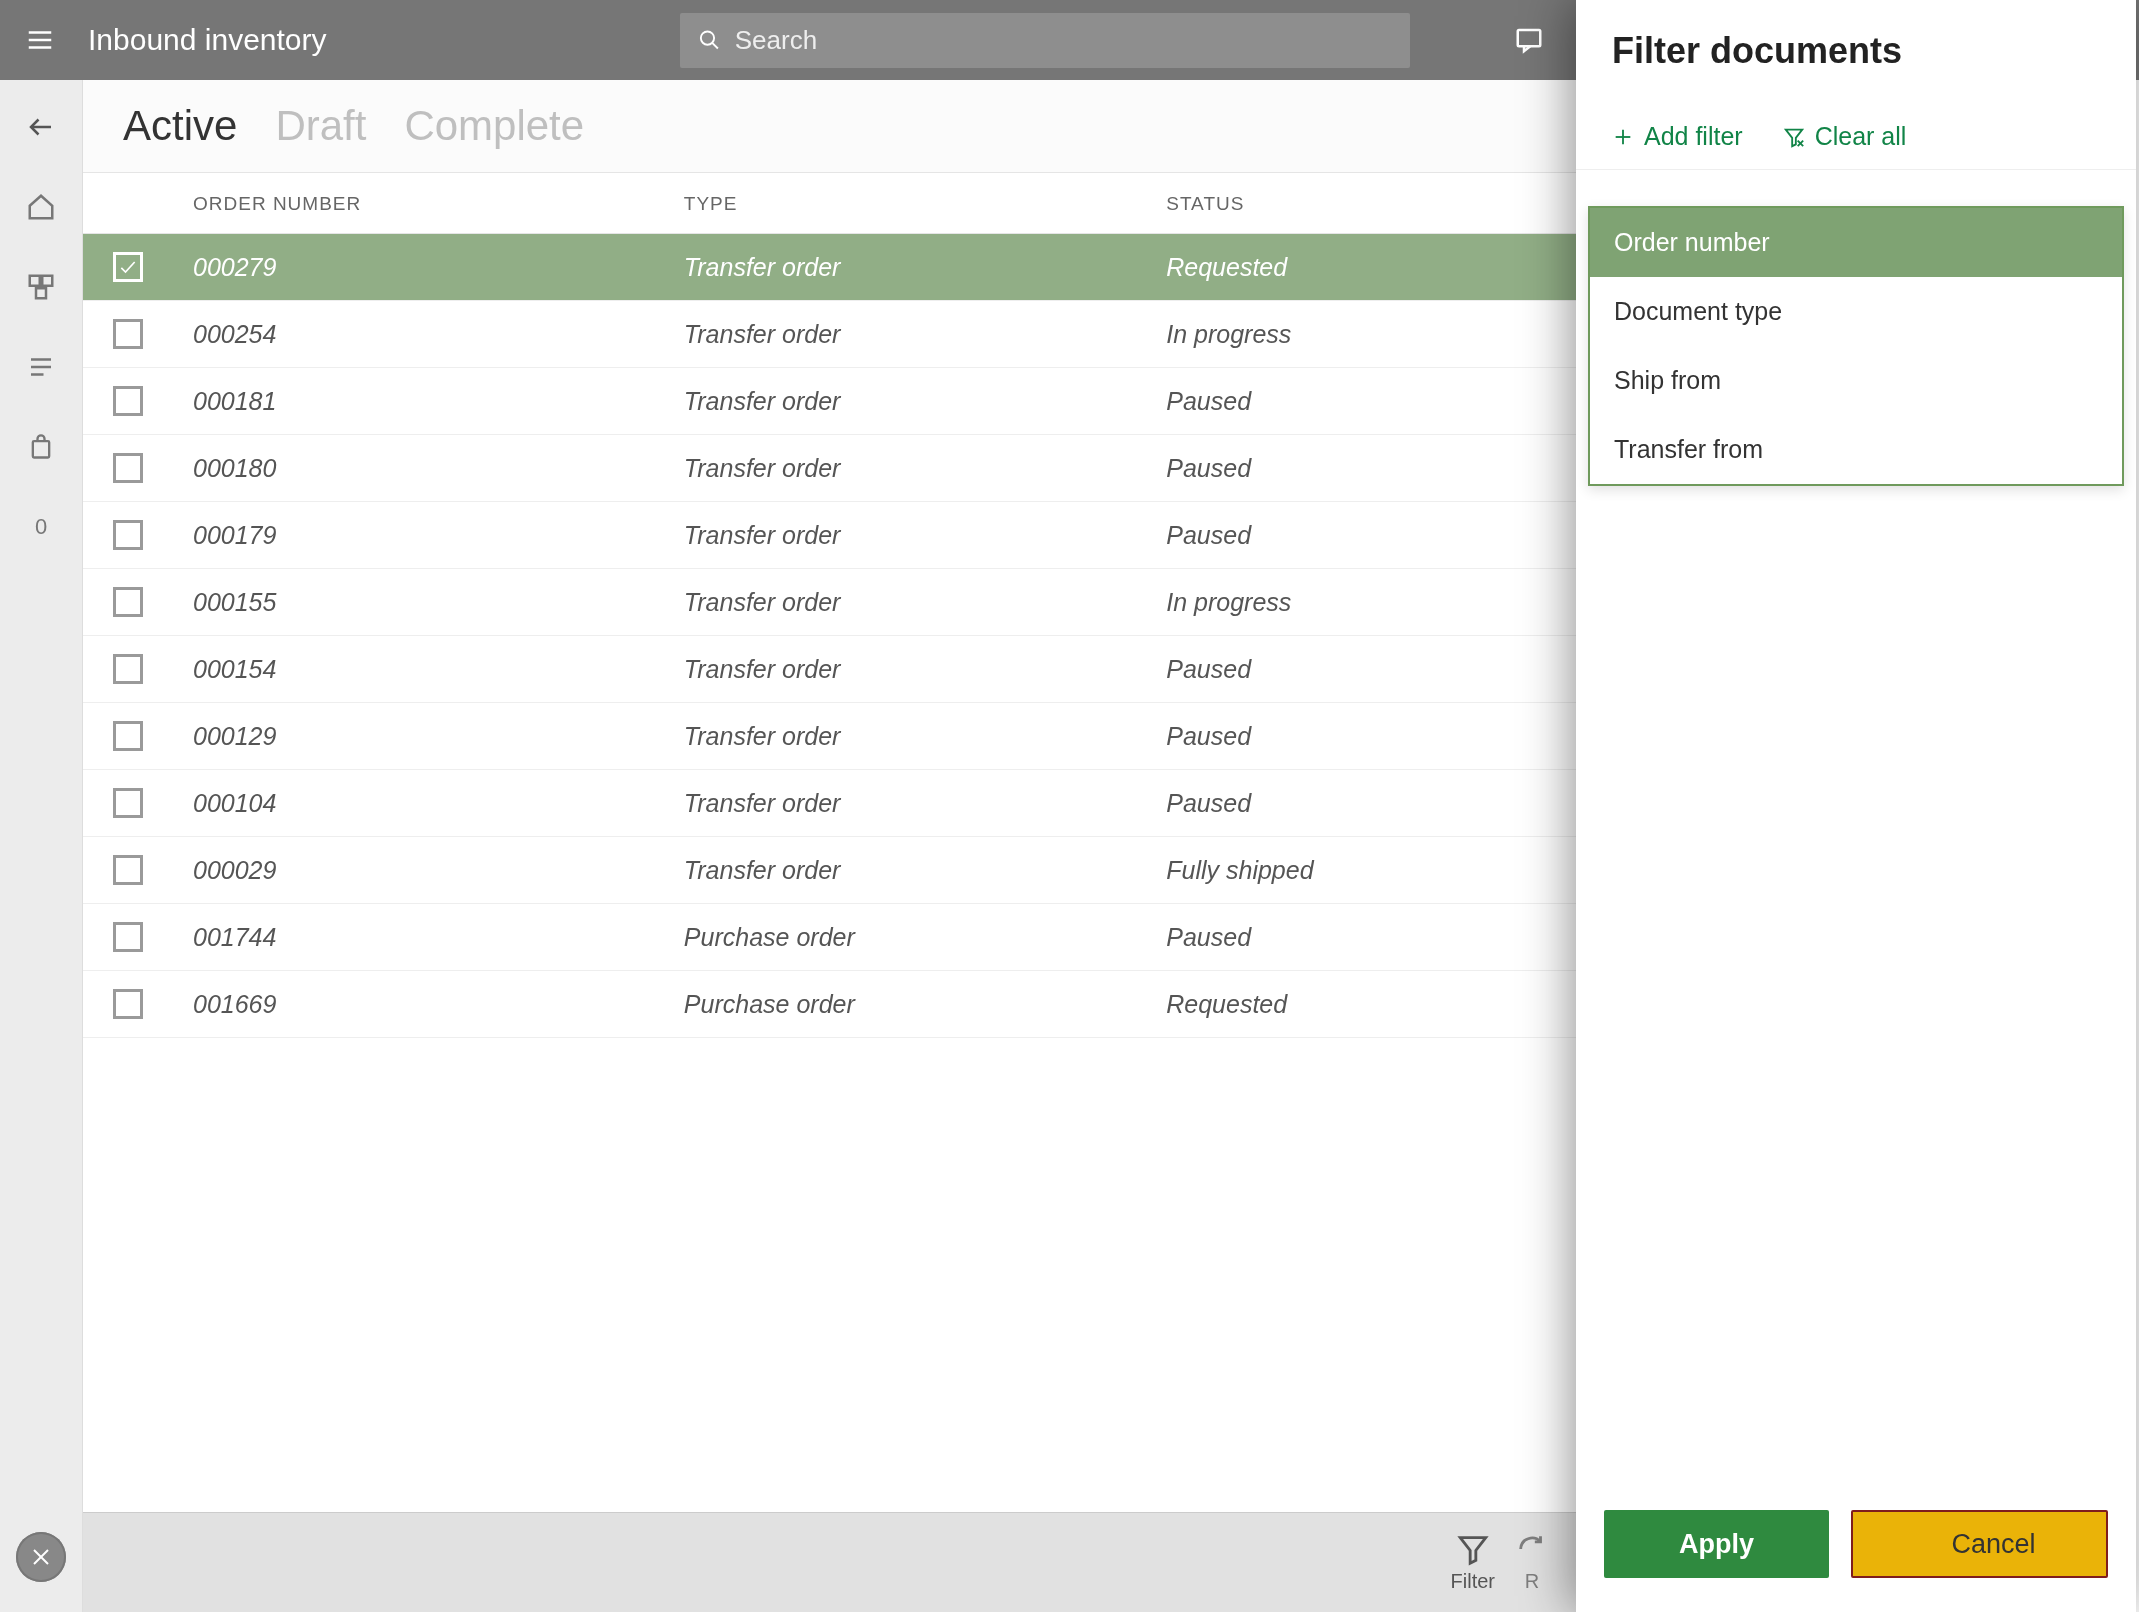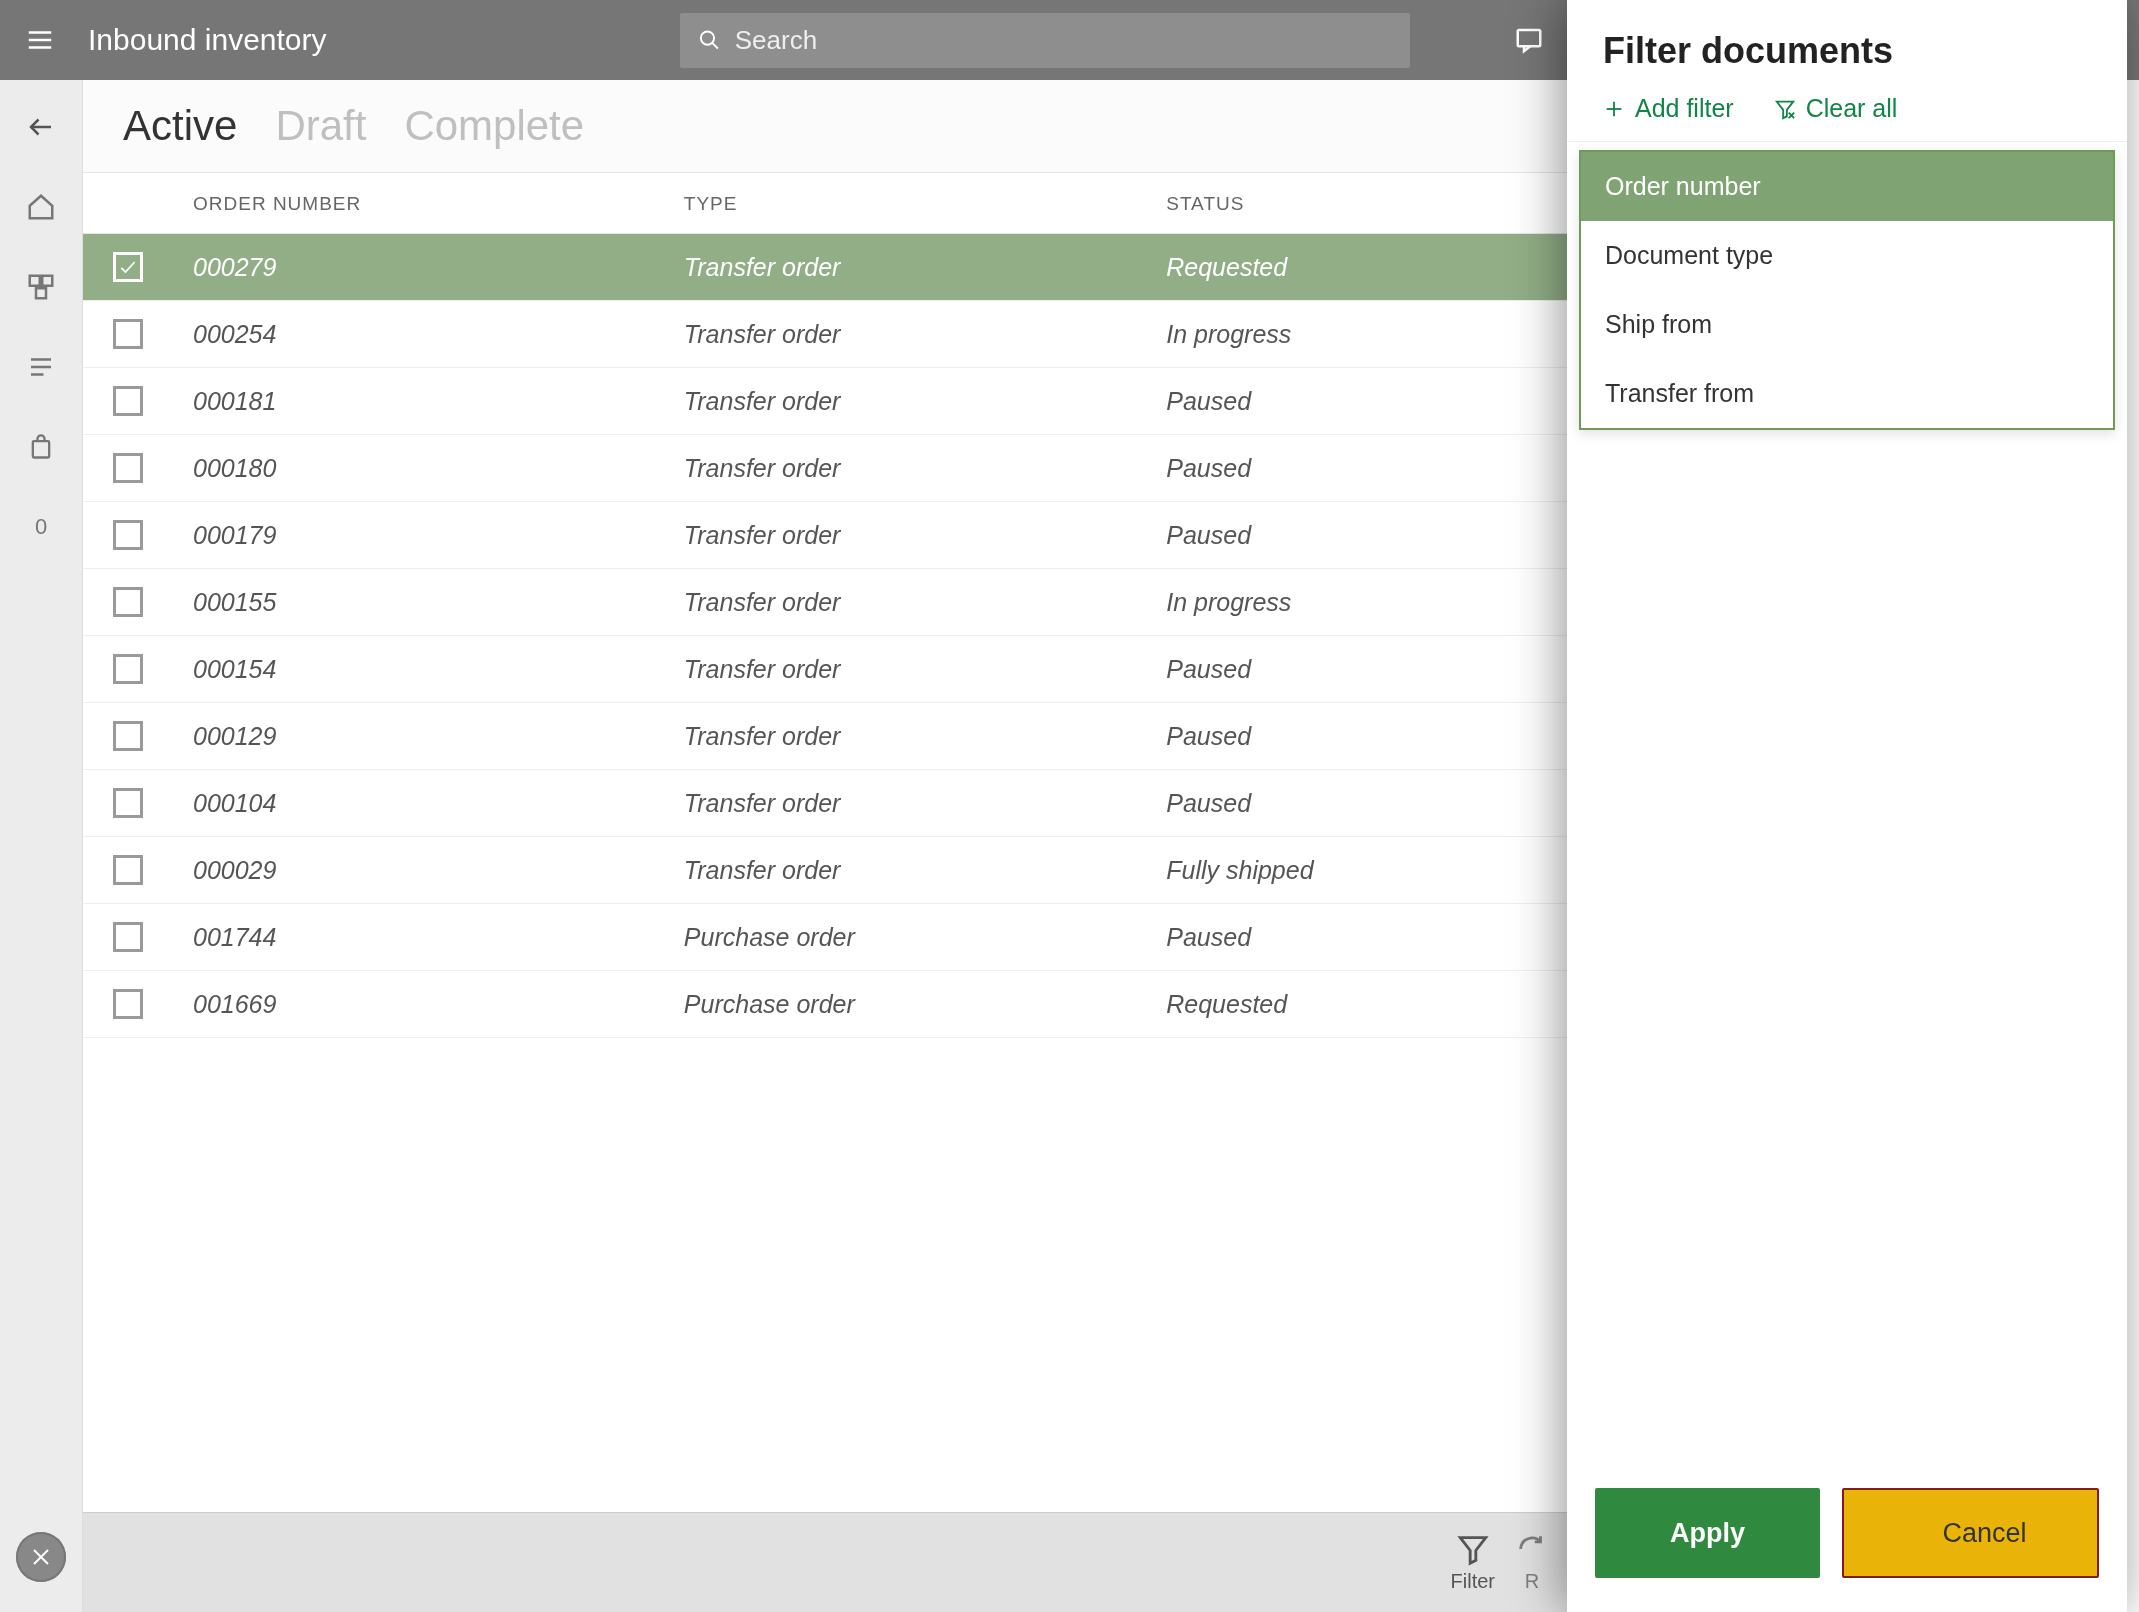--- a/index.html
+++ b/index.html
@@ -85,23 +85,23 @@
   .detailscol {
     width: 560px; background:#fcfcfc; border-left:1px solid #e0e0e0;
     padding: 22px 30px; color:#555; font-size:22px; display:flex; flex-direction:column; gap:28px;
   }
   .detailscol .heading { font-size:42px; color:#bfbfbf; margin-bottom:20px;}
   .detailscol .label { font-size:20px; color:#888;}
   .detailscol .value { font-size:26px; color:#444; margin-top:4px;}
 
   
   .filterpanel {
-    position:absolute; right:12px; top:0; width:560px; height:100%;
+    position:absolute; right:3px; top:0; width:560px; height:100%;
     background:#fff; box-shadow: -6px 0 46px rgba(0,0,0,0.40);
-    display:flex; flex-direction:column; z-index:50;
+    display:flex; flex-direction:column; z-index:50;gap:28px;
   }
   .fp-title { font-size:36px; font-weight:600; color:#222; padding:30px 36px 16px 36px; }
   .fp-actions { display:flex; gap:40px; padding: 6px 36px 18px 36px; border-bottom:1px solid #eee;}
   .fp-link { display:flex; align-items:center; gap:10px; color:#118447; font-size:25px; cursor:pointer; }
   .fp-link svg { stroke:#118447; }
 
   .fp-dropdown {
     margin: 8px 12px 0 12px; border:2px solid #6f9a5c; background:#fff;
     box-shadow: 0 4px 12px rgba(0,0,0,0.12);
   }
@@ -109,21 +109,21 @@
     padding: 20px 24px; font-size:25px; color:#333; cursor:pointer;
   }
   .fp-dropdown .opt.selected { background:#7fa373; color:#fff; }
 
   .fp-body { flex:1; overflow:auto; padding: 20px 36px; color:#888; font-size:22px; display:flex; flex-direction:column; gap:30px;}
 
   .fp-footer {
     padding: 24px 28px 34px 28px; display:flex; gap:22px;
   }
   .btn {
-    flex:1; height:90px; font-size:27px; border-radius:2px; cursor:pointer;
+    flex:1; height:68px; font-size:27px; border-radius:2px; cursor:pointer;
     display:flex; align-items:center; justify-content:center;
   }
   .btn-primary { background:#2f8a3f; color:#fff; border:none; font-weight:600;}
   .btn-secondary { background:#eab308; color:#333; border:2px solid #7f1d1d;padding-left:28px; }
 
   svg { fill:none; stroke-width:2; }
 </style>
 </head>
 <body>
 

